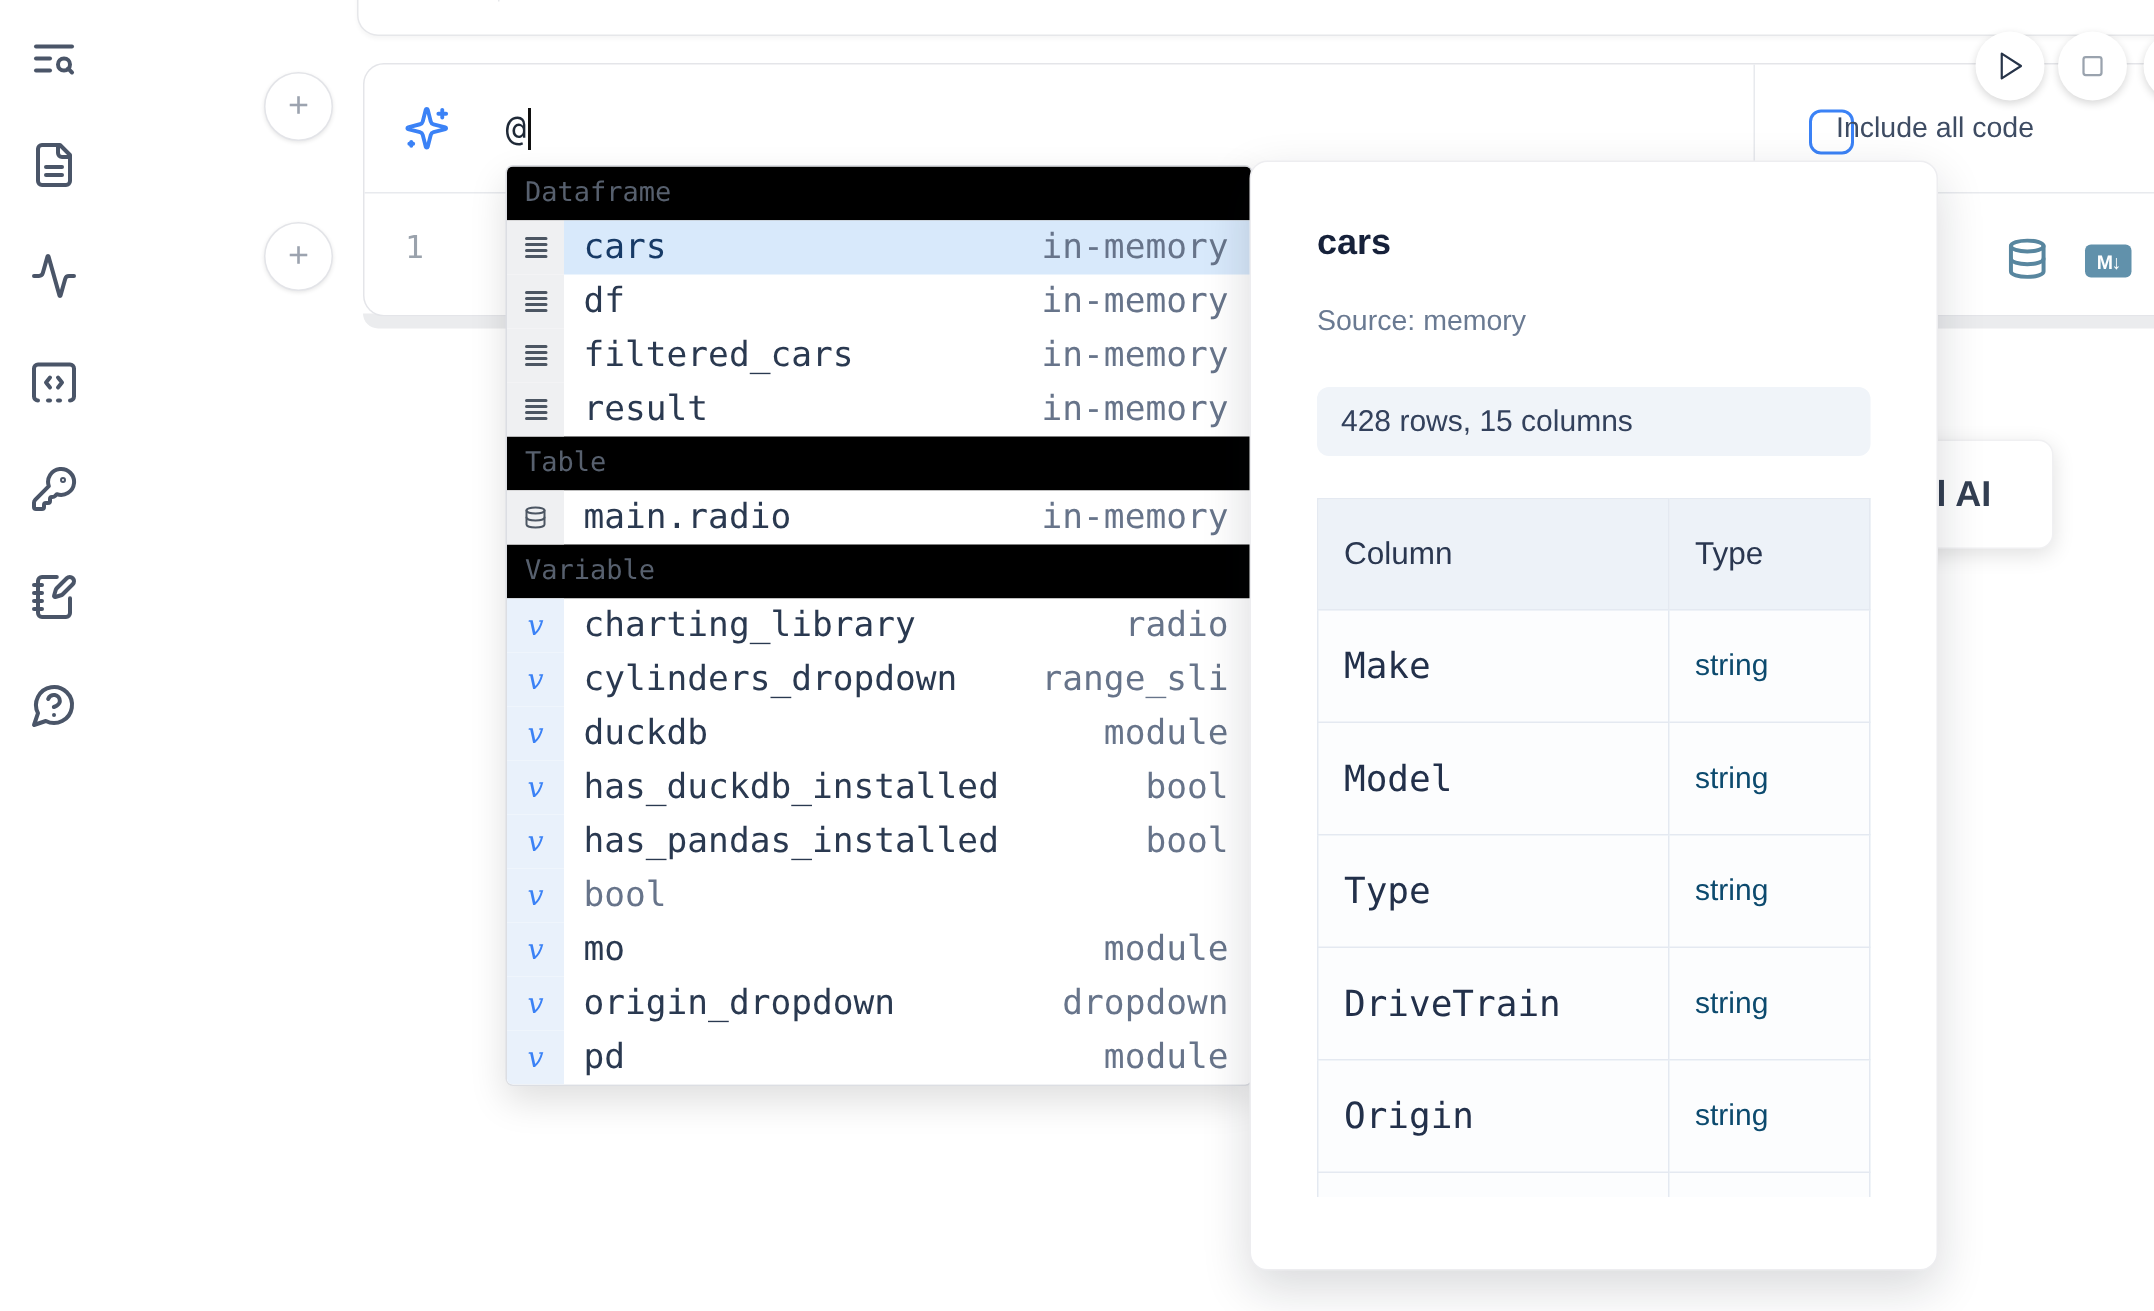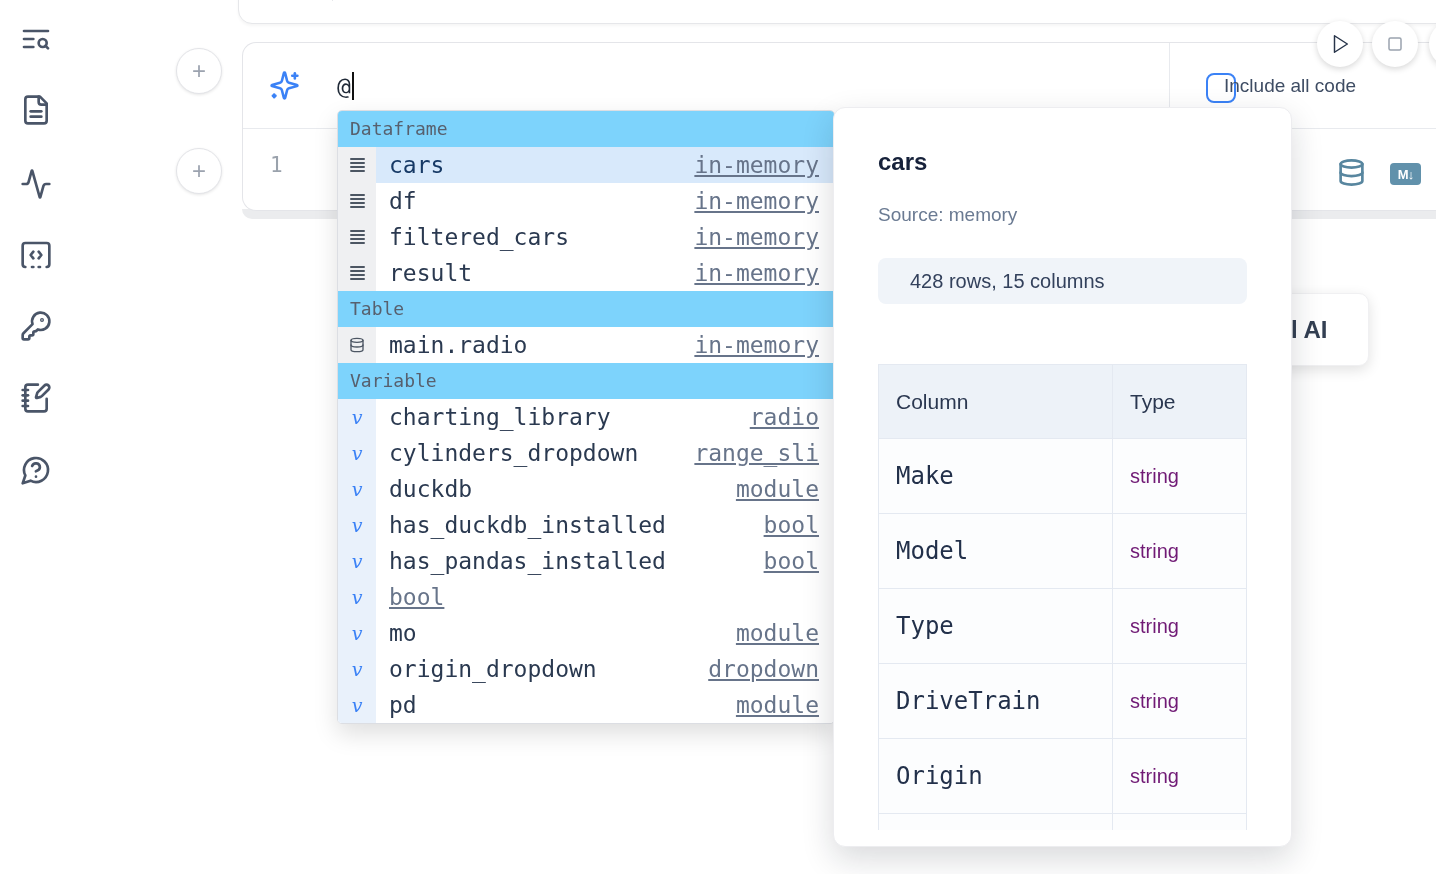--- a/index.html
+++ b/index.html
@@ -50,47 +50,47 @@
 
   
   .circle-btn{position:absolute;top:21px;width:46px;height:46px;border-radius:50%;background:#fff;
     box-shadow:0 2px 6px rgba(0,0,0,.16);display:flex;align-items:center;justify-content:center;cursor:pointer;z-index:6;}
   .circle-btn svg{stroke-linecap:round;stroke-linejoin:round;fill:none;}
 
   
   .dropdown{left:337px;top:110px;width:496px;height:612px;background:#fff;z-index:5;
     border:1px solid #dcdee3;border-radius:5px;box-shadow:0 10px 24px rgba(0,0,0,.13);
     overflow:hidden;}
-  .ac-header{height:36px;line-height:36px;background:#7dd3fc;color:#57606e;
+  .ac-header{height:36px;line-height:36px;background:#000000;color:#57606e;
     font-family:"DejaVu Sans Mono",monospace;font-size:18px;padding-left:12px;}
   .ac-row{height:36px;display:flex;cursor:pointer;background:#fff;}
   .ac-gutter{width:38px;flex:0 0 38px;background:#eff0f2;display:flex;align-items:center;justify-content:center;}
   .ac-gutter.blue{background:#e9f1fb;}
   .ac-main{flex:1;display:flex;justify-content:space-between;align-items:center;padding:0 15px 0 13px;overflow:hidden;}
   .ac-row.sel .ac-main{background:#d8e9fb;}
   .ac-name{font-family:"DejaVu Sans Mono",monospace;font-size:23px;color:#2a3950;white-space:pre;}
   .ac-row.sel .ac-name{color:#173a66;}
-  .ac-type{font-family:"DejaVu Sans Mono",monospace;font-size:23px;color:#67748a;white-space:pre;text-decoration:underline;}
+  .ac-type{font-family:"DejaVu Sans Mono",monospace;font-size:23px;color:#67748a;white-space:pre;}
   .ac-gutter svg{stroke:#4c5663;fill:none;stroke-width:2;stroke-linecap:round;}
   .var-glyph{font-family:"DejaVu Serif",serif;font-style:italic;font-size:19px;color:#3b82f6;line-height:1;}
 
   
   .panel{left:833px;top:107px;width:457px;height:738px;background:#fff;z-index:10;
     border:1px solid #ededf0;border-radius:12px;box-shadow:0 12px 32px rgba(16,24,40,.16);}
   .panel-title{position:absolute;left:44px;top:40px;font-size:24px;font-weight:bold;color:#16213a;}
   .panel-source{position:absolute;left:44px;top:96px;font-size:19px;color:#6a7a92;}
   .panel-pill{position:absolute;left:44px;top:150px;width:369px;height:46px;background:#f0f4f9;border-radius:8px;
-    display:flex;align-items:center;padding-left:32px;box-sizing:border-box;font-size:20px;color:#33415c;}
-  .panel-table-wrap{position:absolute;left:44px;top:256px;width:409px;height:466px;overflow:hidden;}
+    display:flex;align-items:center;padding-left:16px;box-sizing:border-box;font-size:20px;color:#33415c;}
+  .panel-table-wrap{position:absolute;left:44px;top:224px;width:409px;height:466px;overflow:hidden;}
   table.schema{border-collapse:collapse;width:369px;}
   table.schema th,table.schema td{border:1px solid #e4e9f1;text-align:left;padding:0 0 0 17px;}
   table.schema th{height:73px;background:#edf2f8;font-size:21px;font-weight:normal;color:#2a3750;}
   table.schema td{height:74px;background:#fcfdfe;}
   td.col-name{font-family:"DejaVu Sans Mono",monospace;font-size:24px;color:#22304a;width:216px;}
-  td.col-type{font-size:20px;color:#701a75;}
+  td.col-type{font-size:20px;color:#0c4a6e;}
 
   
   .ai-card{left:1271px;top:293px;width:96px;height:71px;background:#fff;border-radius:10px;z-index:7;
     box-shadow:0 4px 14px rgba(0,0,0,.12);border:1px solid #f0f0f2;display:flex;align-items:center;cursor:pointer;}
   .ai-card span{margin-left:19px;font-size:24px;font-weight:bold;color:#333f52;white-space:pre;}
 </style>
 </head>
 <body>
 
 <div class="side-icon" style="top:23px">

